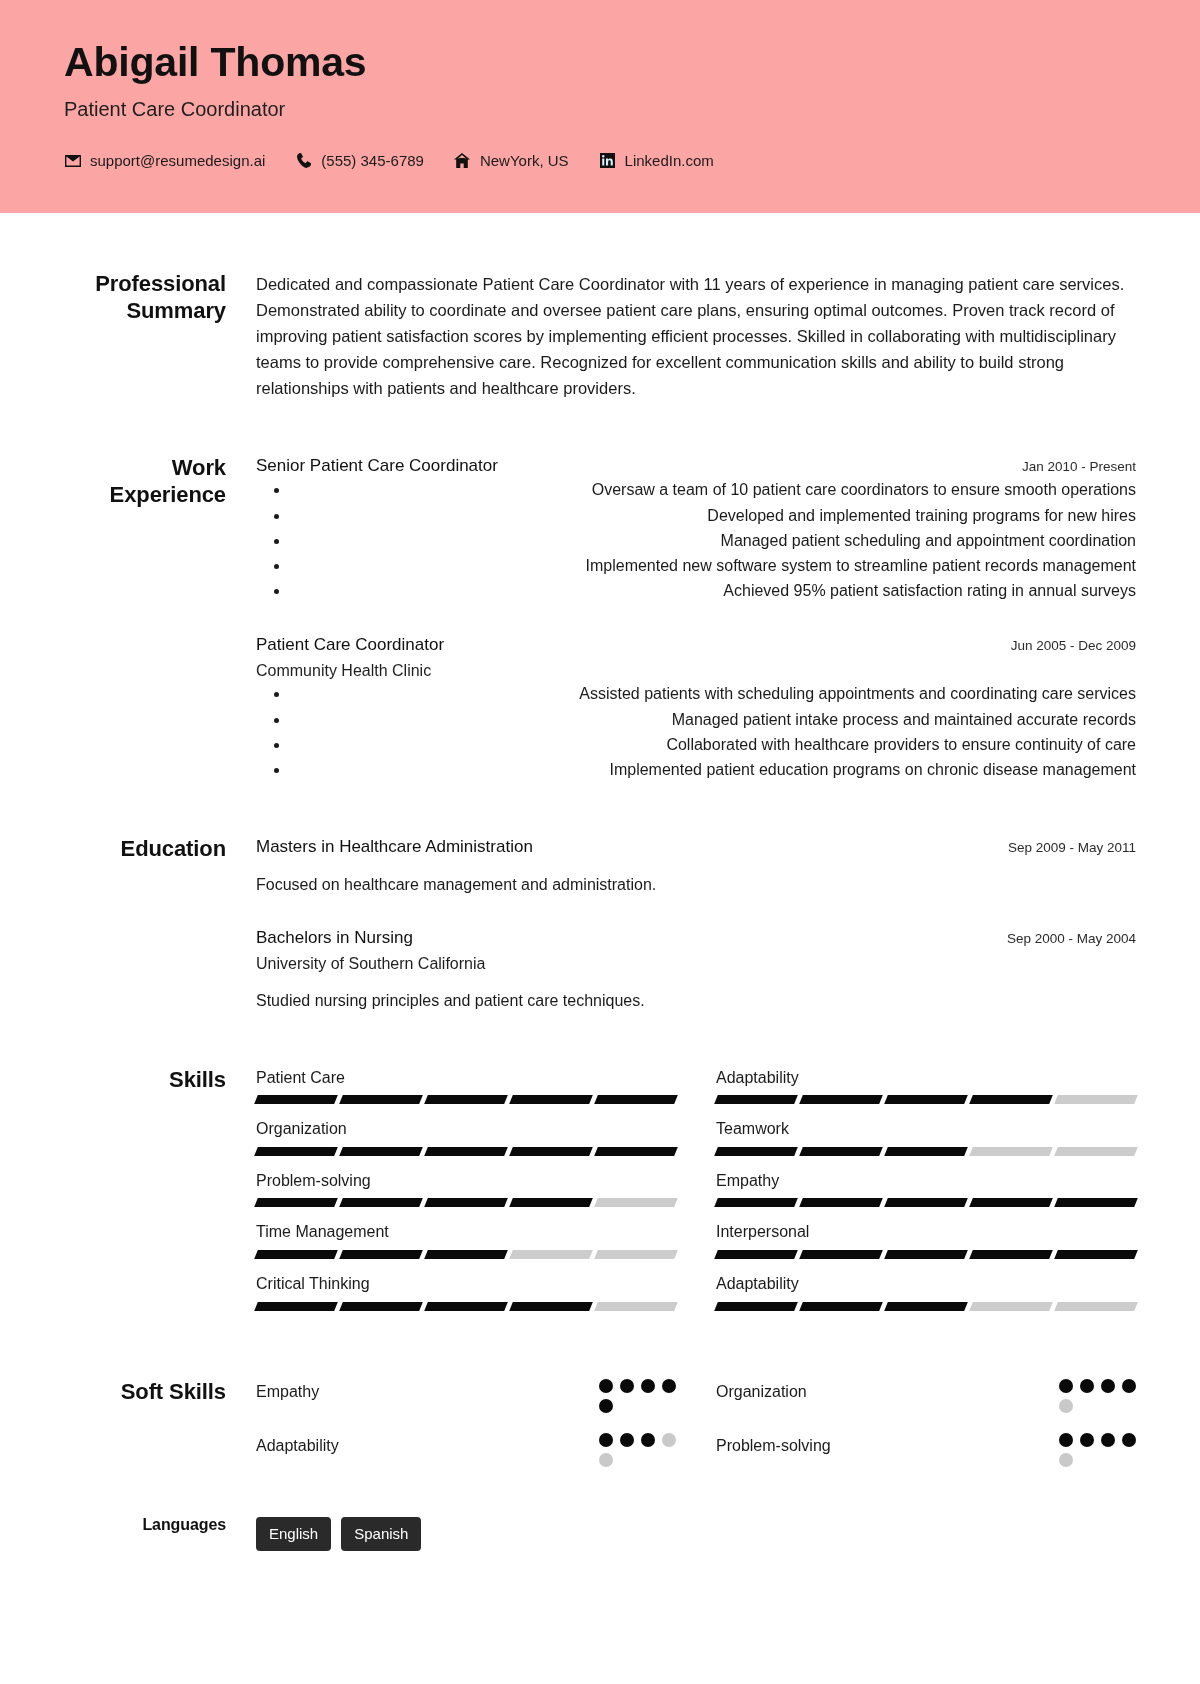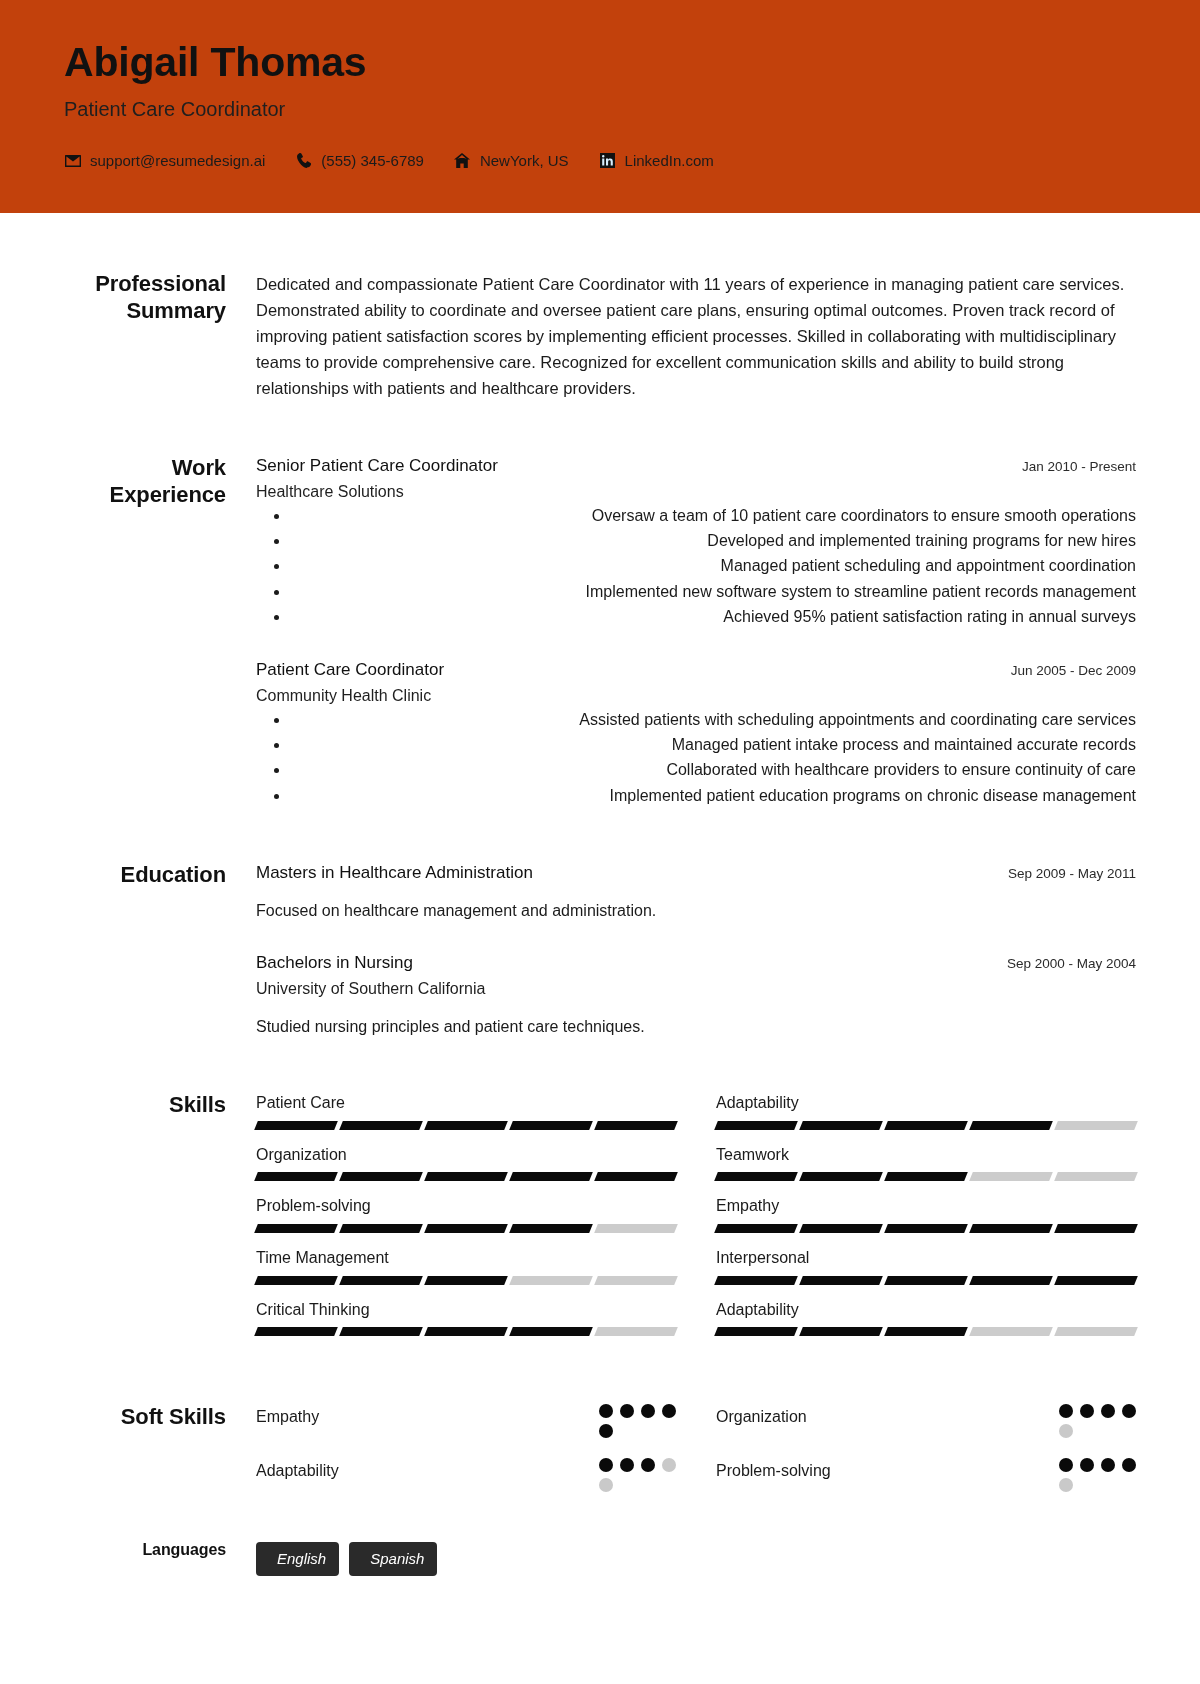--- a/index.html
+++ b/index.html
@@ -8,21 +8,21 @@
     background: #ffffff;
     font-family: "Liberation Sans", sans-serif;
     color: #1b1b1b;
   }
   body { width: 1200px; min-height: 1684px; }
 
   .page { width: 1200px; }
 
   
   .header {
-    background: #c2410c;
+    background: #fca5a5;
     padding: 40px 64px 44px 64px;
   }
   .name {
     font-size: 41px;
     font-weight: 700;
     letter-spacing: -0.2px;
     color: #111111;
     line-height: 1.12;
   }
   .role {
@@ -192,24 +192,23 @@
   }
   .dot.on { background: #0a0a0a; }
 
   
   .lang-row { display: flex; flex-wrap: wrap; gap: 10px; padding-top: 2px; }
   .lang-chip {
     background: #2a2a2a;
     color: #ffffff;
     font-size: 15px;
     line-height: 1;
-    padding: 9px 13px 10px 21px;
+    padding: 9px 13px 10px 13px;
     border-radius: 4px;
     white-space: nowrap;
-    font-style: italic;
   }
   .section.languages { padding-top: 48px; padding-bottom: 40px; }
   .section.languages .sec-label { font-size: 16px; }
 </style>
 </head>
 <body>
 
 <div class="page">
 
   <div class="header">
@@ -263,21 +262,20 @@
     </div>
 
     <div class="section">
       <div class="sec-label">Work Experience</div>
       <div class="sec-body" id="work-body">
           <div class="entry">
             <div class="entry-head">
               <div class="entry-title">Senior Patient Care Coordinator</div>
               <div class="entry-date">Jan 2010 - Present</div>
             </div>
-            <div class="entry-org">Healthcare Solutions</div>
             <ul class="bullets">
               <li>Oversaw a team of 10 patient care coordinators to ensure smooth operations</li>
               <li>Developed and implemented training programs for new hires</li>
               <li>Managed patient scheduling and appointment coordination</li>
               <li>Implemented new software system to streamline patient records management</li>
               <li>Achieved 95% patient satisfaction rating in annual surveys</li>
             </ul>
           </div>
           <div class="entry">
             <div class="entry-head">

